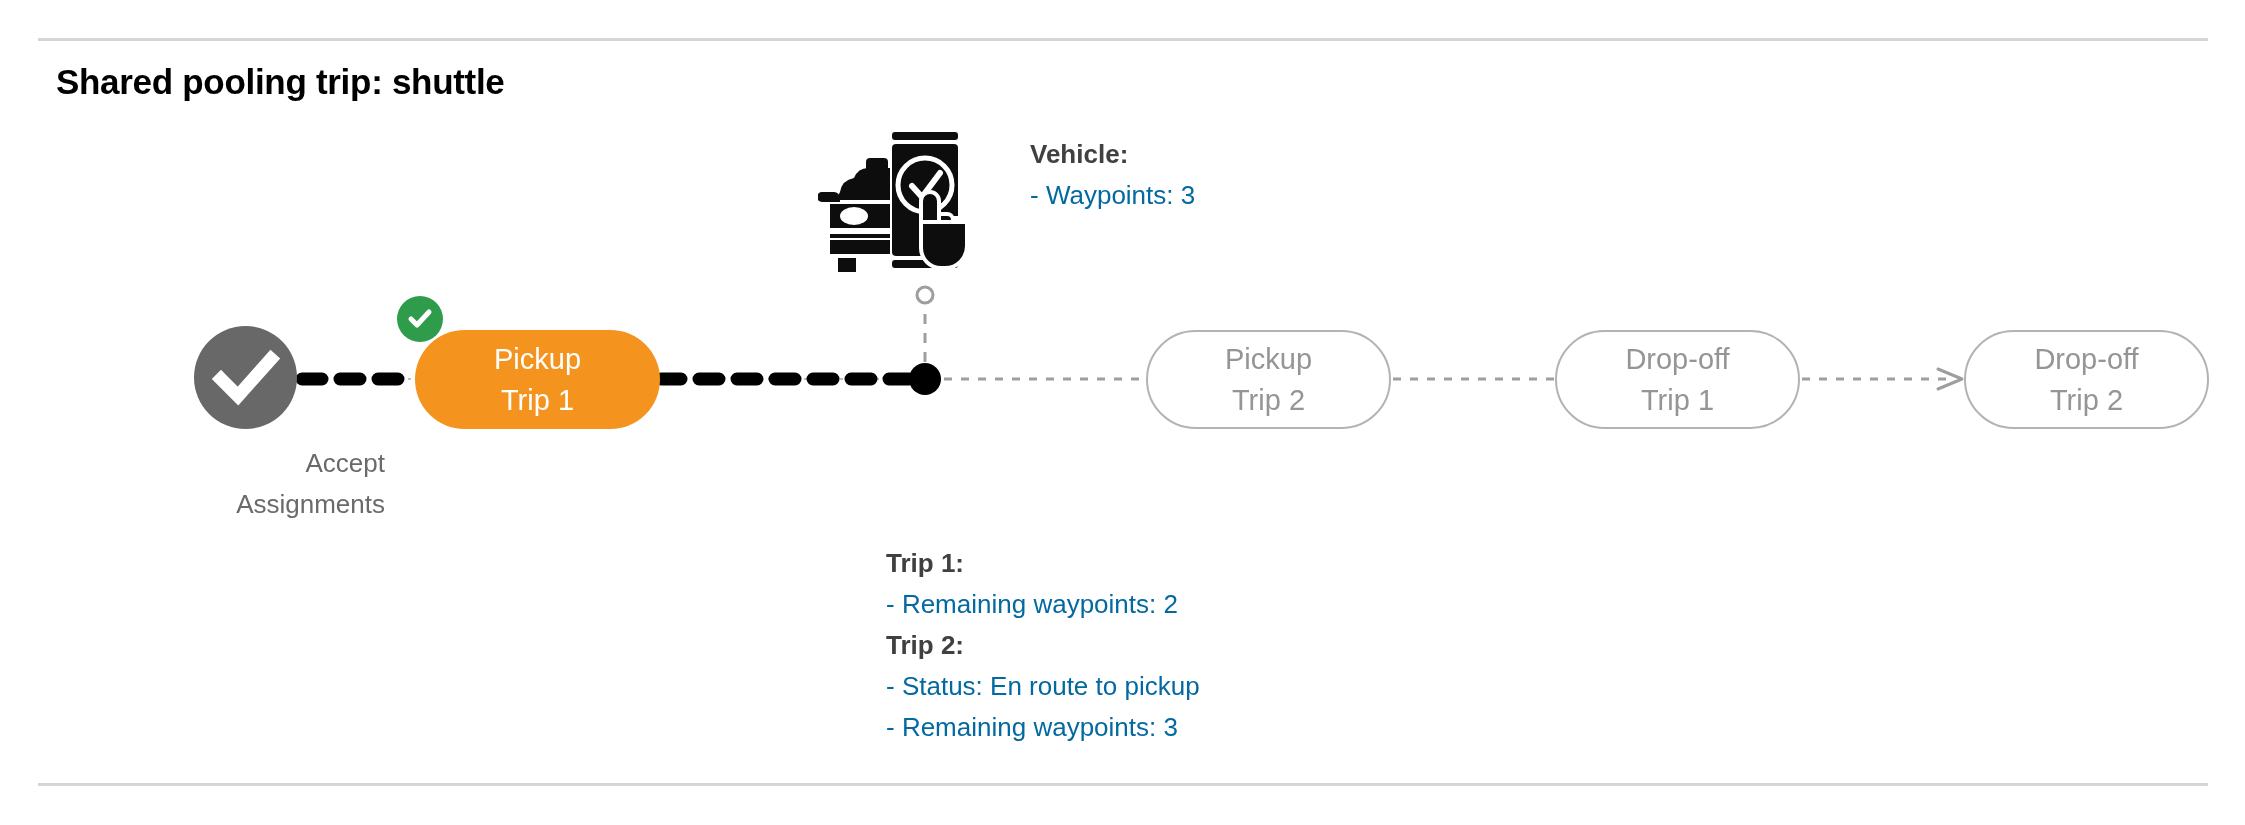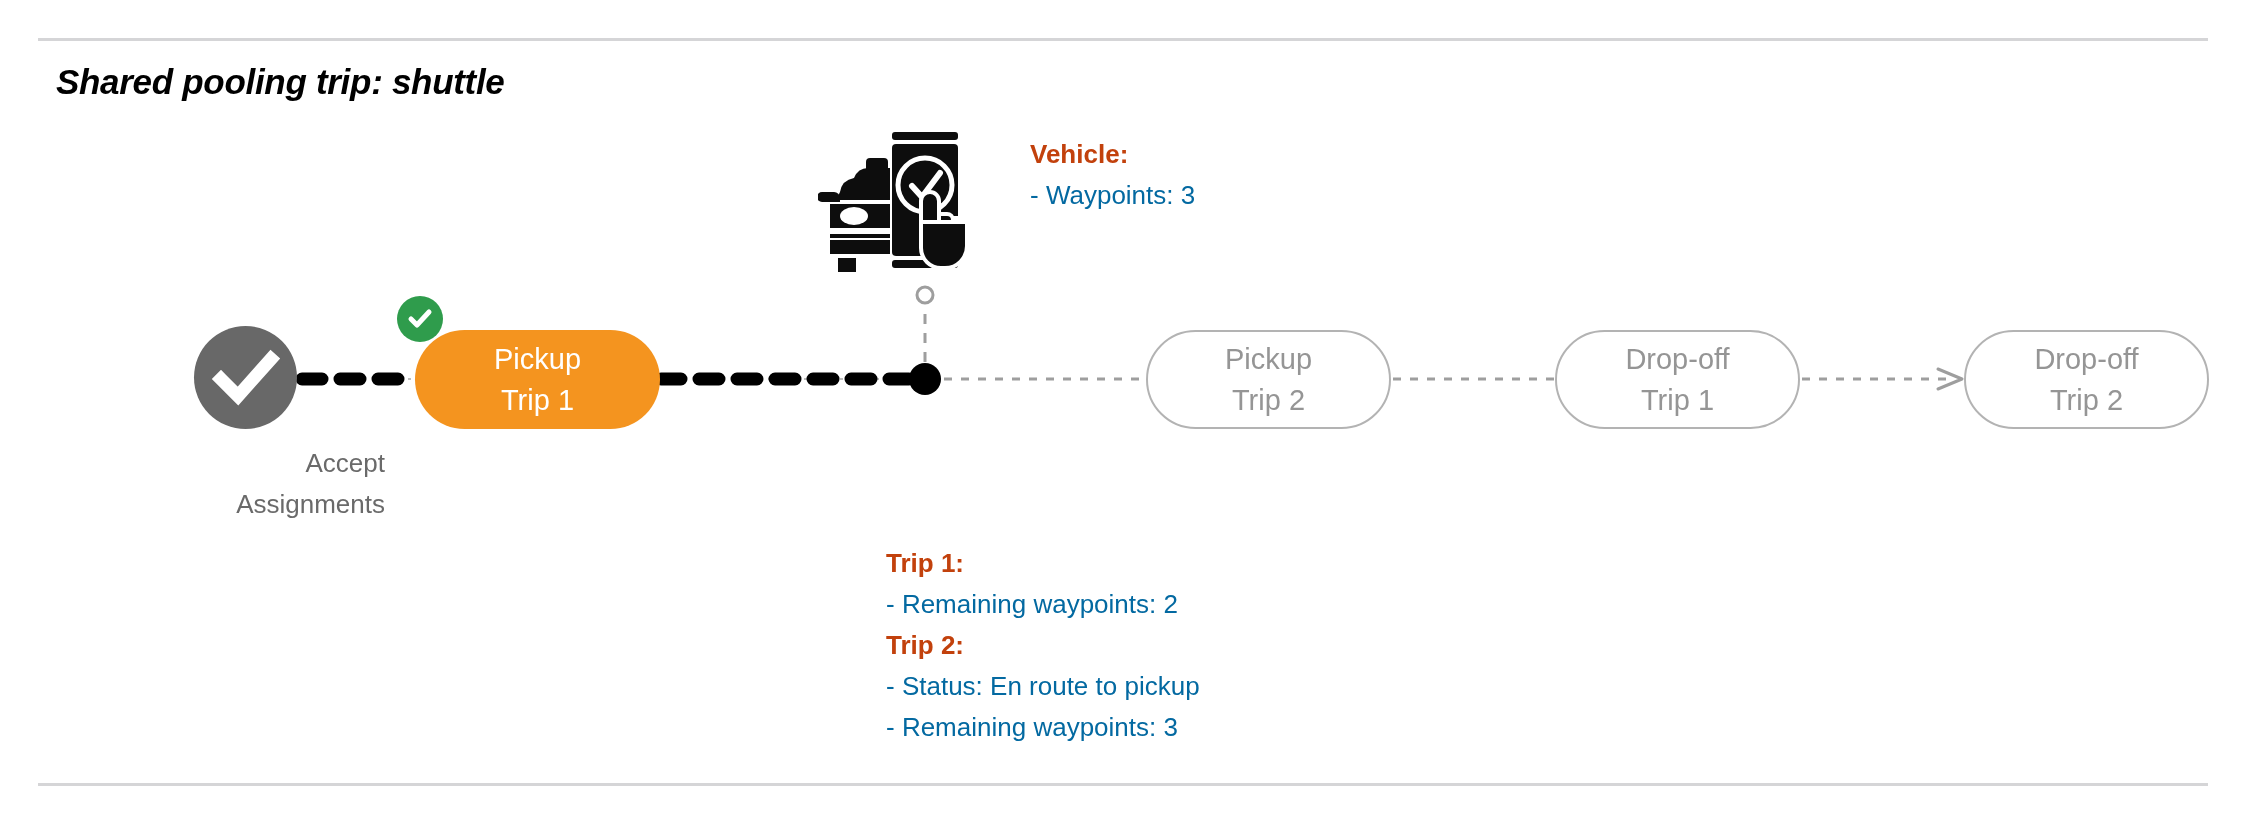--- a/index.html
+++ b/index.html
@@ -33,21 +33,20 @@
   
   #page-title {
     position: absolute;
     left: 56px;
     top: 62px;
     font-size: 35px;
     font-weight: bold;
     color: #000000;
     letter-spacing: -0.3px;
     white-space: nowrap;
-    font-style: italic;
   }
 
   
   #flow-svg {
     position: absolute;
     left: 0;
     top: 0;
     width: 2245px;
     height: 825px;
   }
@@ -160,21 +159,21 @@
     left: 886px;
     top: 496px;
     font-size: 26px;
     line-height: 41px;
     color: #6a6a6a;
     white-space: nowrap;
     margin-top: 47px;
   }
   .info-head {
     font-weight: bold;
-    color: #c2410c;
+    color: #404040;
   }
   .info-line { color: #0369a1; }
 </style>
 </head>
 <body>
 
 <div id="canvas">
 
   <div class="rule top"></div>
   <div class="rule bottom"></div>

